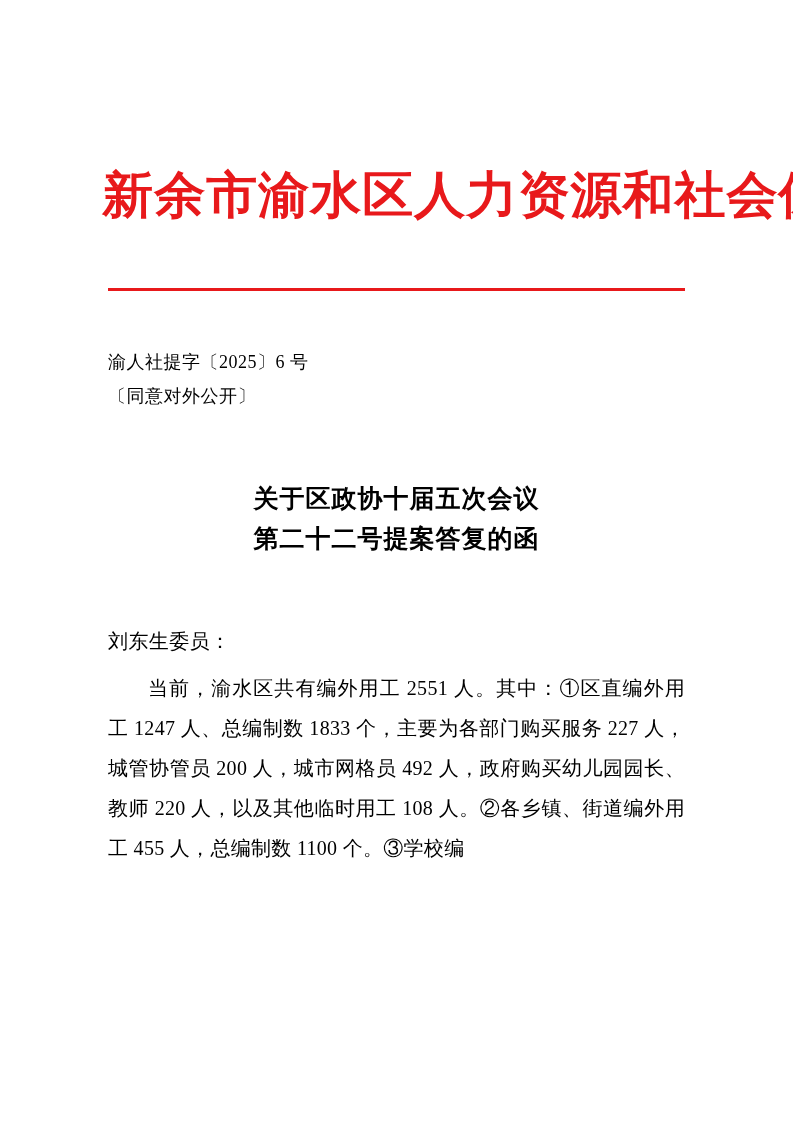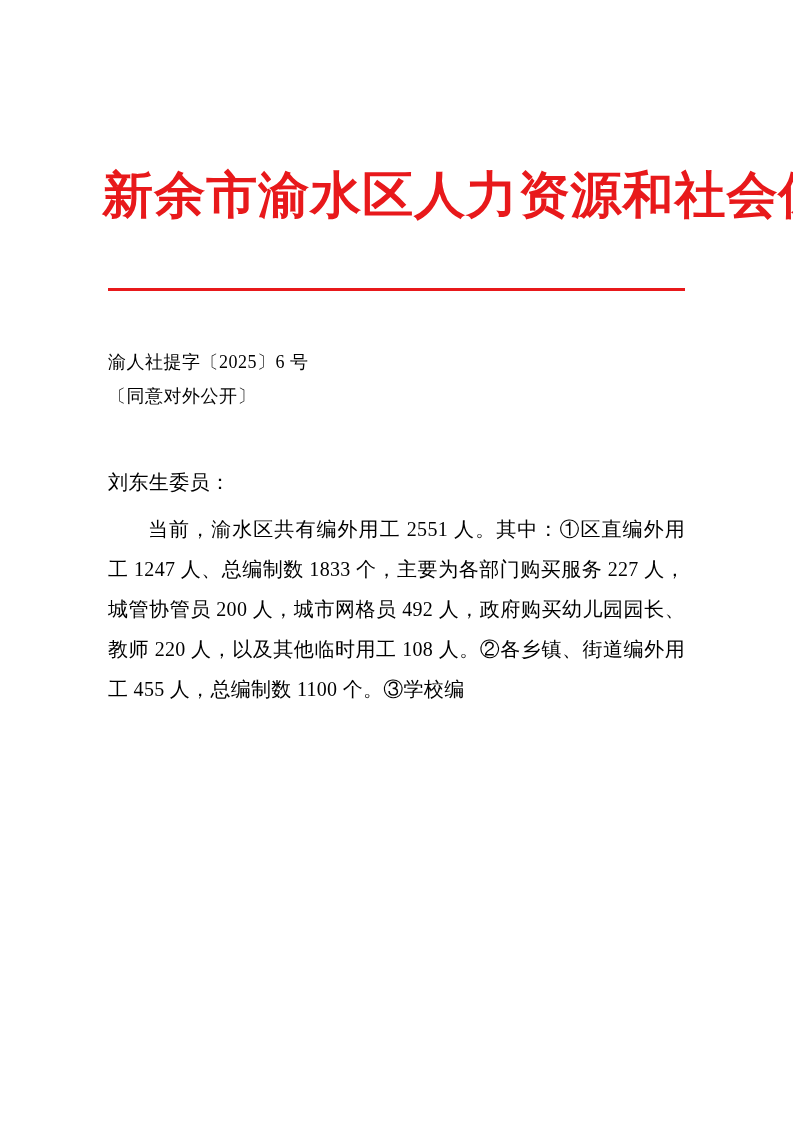--- a/index.html
+++ b/index.html
@@ -64,21 +64,21 @@
     margin-top: 66px;
     text-align: center;
     font-size: 25px;
     font-weight: bold;
     line-height: 1.58;
     letter-spacing: 1px;
   }
 
   
   .salutation {
-    margin-top: 50px;
+    margin-top: 64px;
     font-size: 20px;
     line-height: 1.9;
     letter-spacing: 0.4px;
   }
   .para {
     margin-top: 8px;
     font-size: 20px;
     line-height: 2.0;
     text-align: justify;
     text-justify: inter-ideograph;
@@ -94,19 +94,23 @@
   <div class="masthead">
     <div class="masthead-title">新余市渝水区人力资源和社会保障局</div>
     <div class="masthead-rule"></div>
   </div>
 
   <div class="docnum-block">
     <div class="docnum-line l1">渝人社提字〔2025〕6 号</div>
     <div class="docnum-line l3">〔同意对外公开〕</div>
   </div>
 
+  <div class="doc-title">
+    <div>关于区政协十届五次会议</div>
+    <div>第二十二号提案答复的函</div>
+  </div>
 
   <div class="salutation">刘东生委员：</div>
 
 
   <div class="para">当前，渝水区共有编外用工 2551 人。其中：①区直编外用工 1247 人、总编制数 1833 个，主要为各部门购买服务 227 人，城管协管员 200 人，城市网格员 492 人，政府购买幼儿园园长、教师 220 人，以及其他临时用工 108 人。②各乡镇、街道编外用工 455 人，总编制数 1100 个。③学校编</div>
 
 </div>
 
 </body></html>

